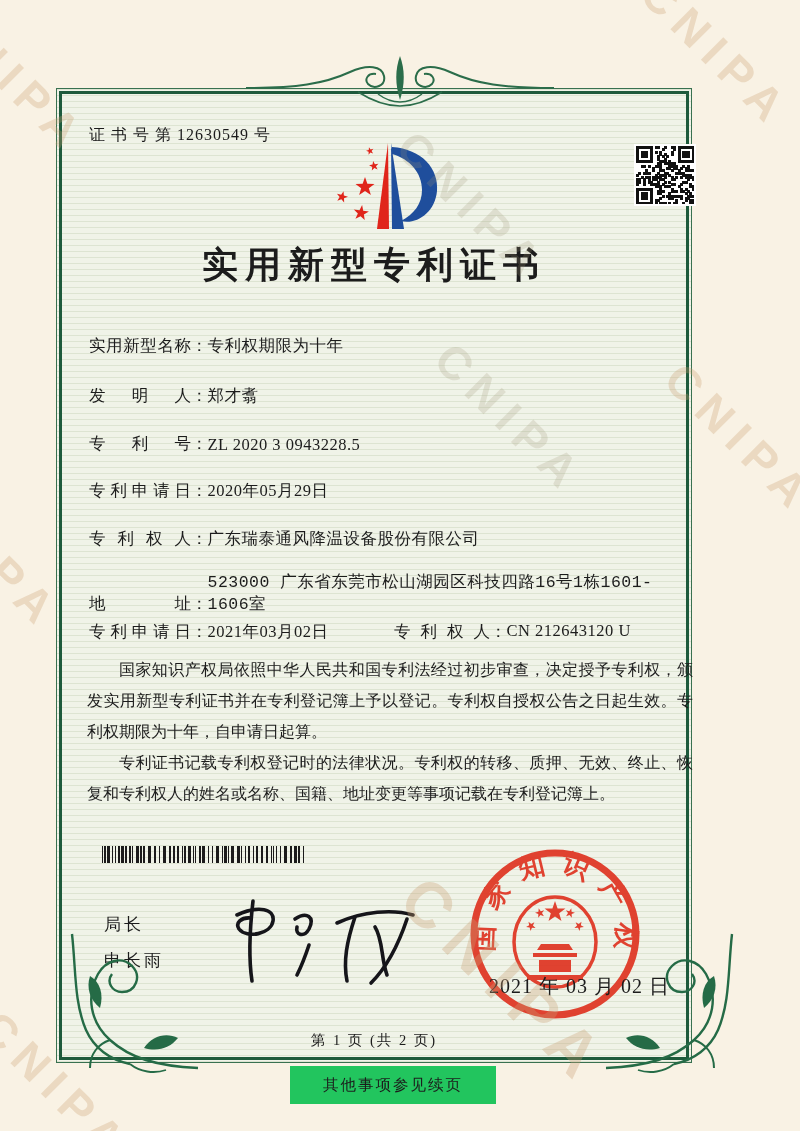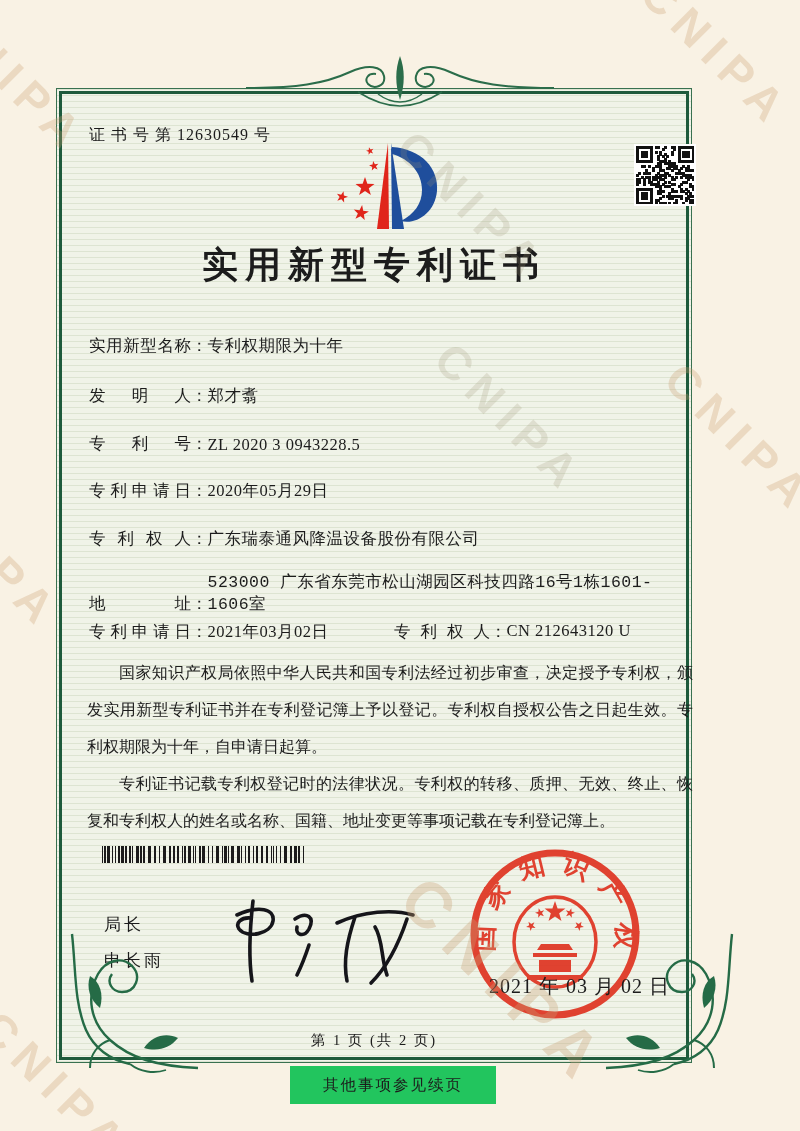--- a/index.html
+++ b/index.html
@@ -47,21 +47,21 @@
   .fields { position:absolute; left:32px; top:246px; width:610px; font-size:16.5px; }
   .frow { position:absolute; left:0; display:flex; align-items:flex-end; }
   .flabel {
     display:inline-block; width:102px; text-align:justify; text-align-last:justify;
     flex:0 0 102px;
   }
   .fcolon { flex:0 0 auto; }
   .fvalue { display:inline-block; max-width:480px; letter-spacing:0.5px; }
   .grantrow { position:absolute; left:0; top:286px; width:610px; display:flex; }
   .grant2 { position:absolute; left:305px; top:0; display:flex; }
-  .paras { position:absolute; left:30px; top:565px; width:606px; font-size:16px; line-height:37px; text-align:justify; }
+  .paras { position:absolute; left:30px; top:565px; width:606px; font-size:16px; line-height:31px; text-align:justify; }
   .paras p { text-indent:2em; }
   .barcode { position:absolute; left:45px; top:757px; width:205px; height:17px; }
   .signer { position:absolute; left:47px; font-size:17px; font-family:Liberation Serif, serif; letter-spacing:3px; }
   .signer.t1 { top:824px; }
   .signer.t2 { top:860px; }
   .signature { position:absolute; left:160px; top:796px; width:210px; height:108px; }
   .seal { position:absolute; left:410px; top:757px; width:176px; height:176px; opacity:0.93; z-index:5; }
   .seal-date { position:absolute; left:432px; top:884px; font-size:20px; letter-spacing:1px; z-index:6; white-space:nowrap; }
   .pageinfo { position:absolute; left:0; top:942px; width:100%; text-align:center; font-size:14.5px; letter-spacing:2px; }
   .footnote {

